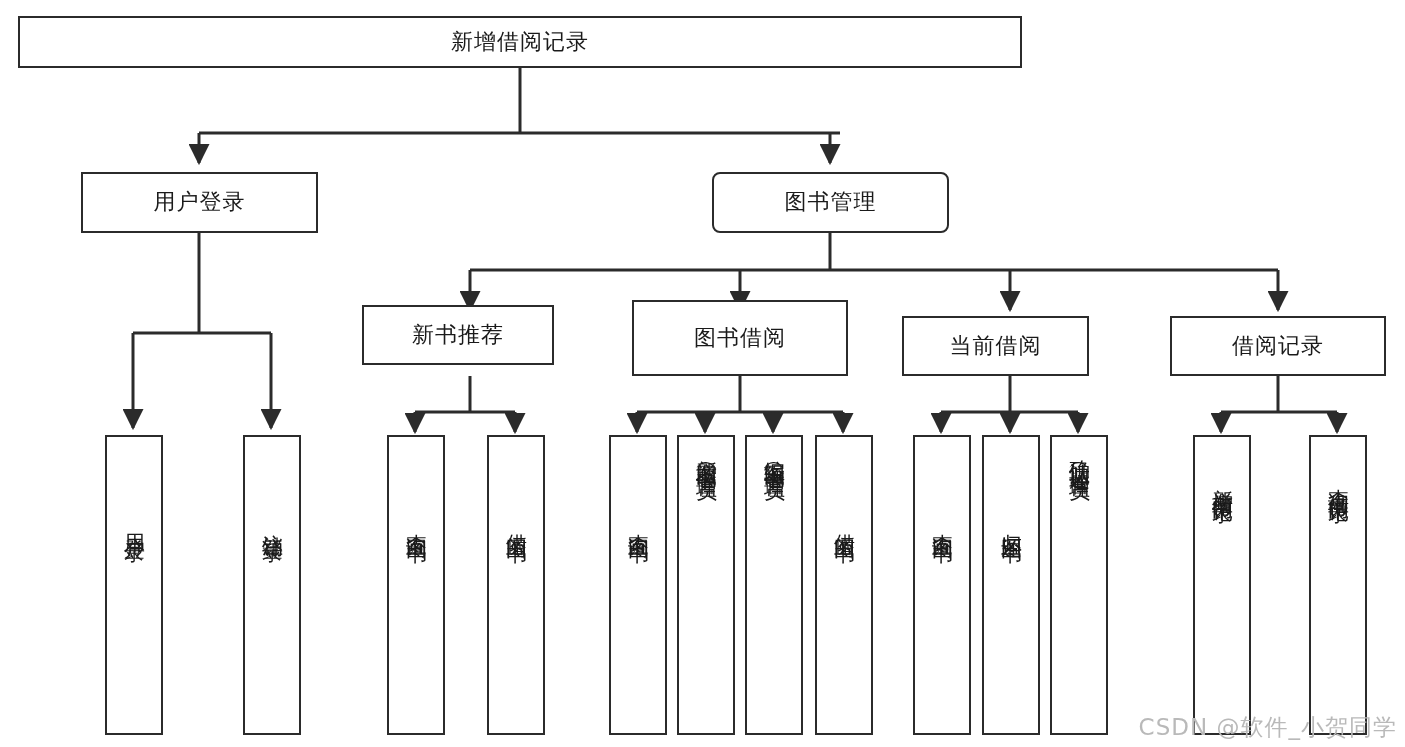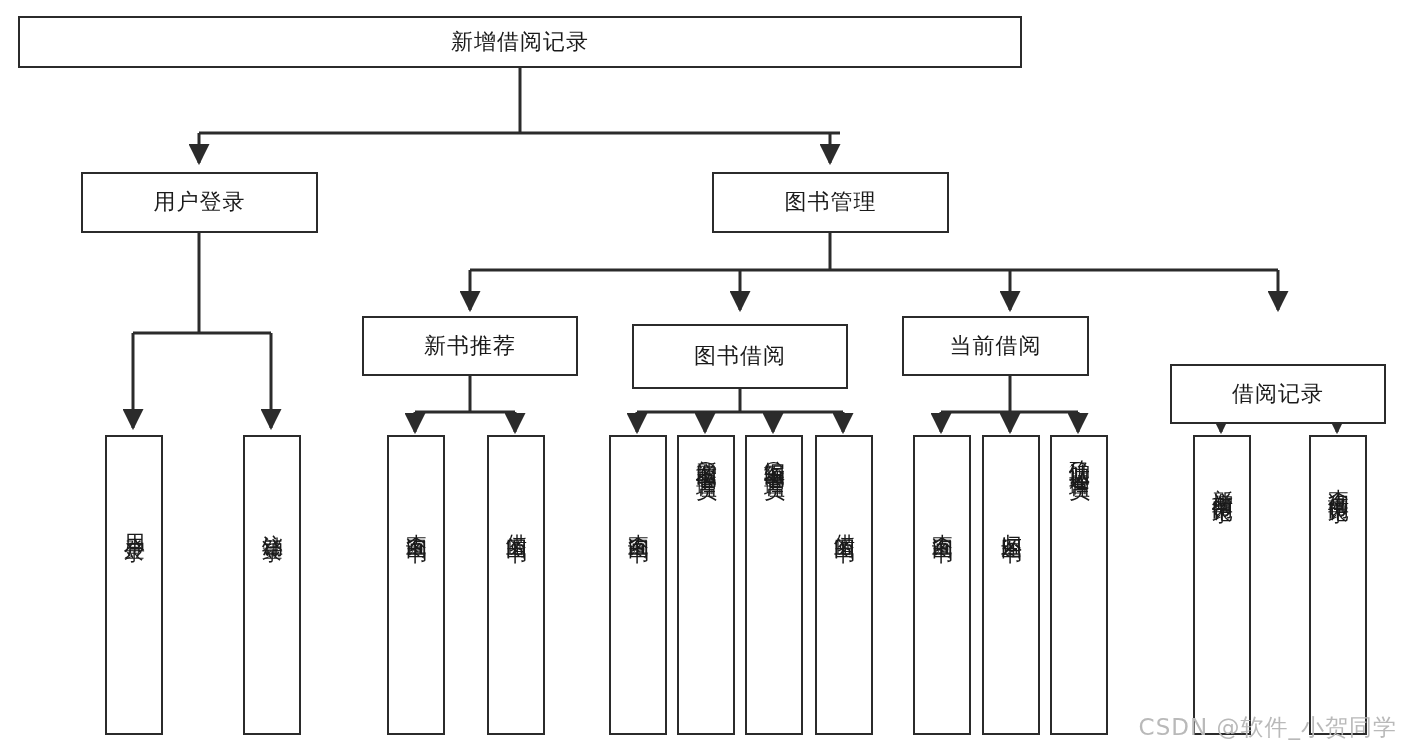--- a/index.html
+++ b/index.html
@@ -118,34 +118,34 @@
     </g>
   </svg>
 
   <div class="node horiz" style="left:18px; top:16px; width:1004px; height:52px;">
     <span>新增借阅记录</span>
   </div>
 
   <div class="node horiz" style="left:81px; top:172px; width:237px; height:61px;">
     <span>用户登录</span>
   </div>
-  <div class="node horiz" style="left:712px; top:172px; width:237px; height:61px;">
+  <div class="node horiz" style="left:712px; top:172px; width:237px; height:61px;border-radius:8px;">
     <span>图书管理</span>
   </div>
 
-  <div class="node horiz" style="left:362px; top:316px; width:216px; height:60px;">
+  <div class="node horiz" style="left:362px; top:305px; width:192px; height:60px;">
     <span>新书推荐</span>
   </div>
-  <div class="node horiz" style="left:632px; top:324px; width:216px; height:65px;">
+  <div class="node horiz" style="left:632px; top:300px; width:216px; height:76px;">
     <span>图书借阅</span>
   </div>
   <div class="node horiz" style="left:902px; top:316px; width:187px; height:60px;">
     <span>当前借阅</span>
   </div>
-  <div class="node horiz" style="left:1170px; top:316px; width:216px; height:60px;margin-top:48px;">
+  <div class="node horiz" style="left:1170px; top:316px; width:216px; height:60px;">
     <span>借阅记录</span>
   </div>
 
   <div class="node vert" style="left:105px; top:435px; width:58px; height:300px; padding-top:80px;">
     <span class="vlabel">用户登录</span>
   </div>
   <div class="node vert" style="left:243px; top:435px; width:58px; height:300px; padding-top:80px;">
     <span class="vlabel">注销登录</span>
   </div>
 

